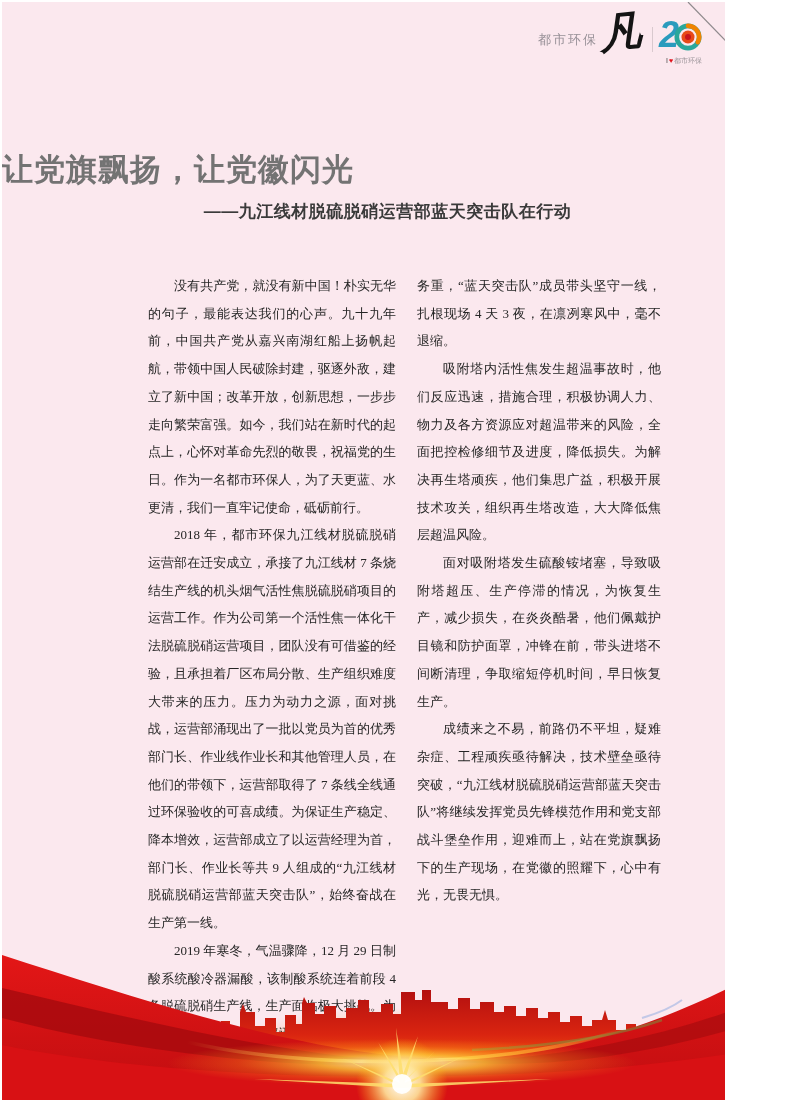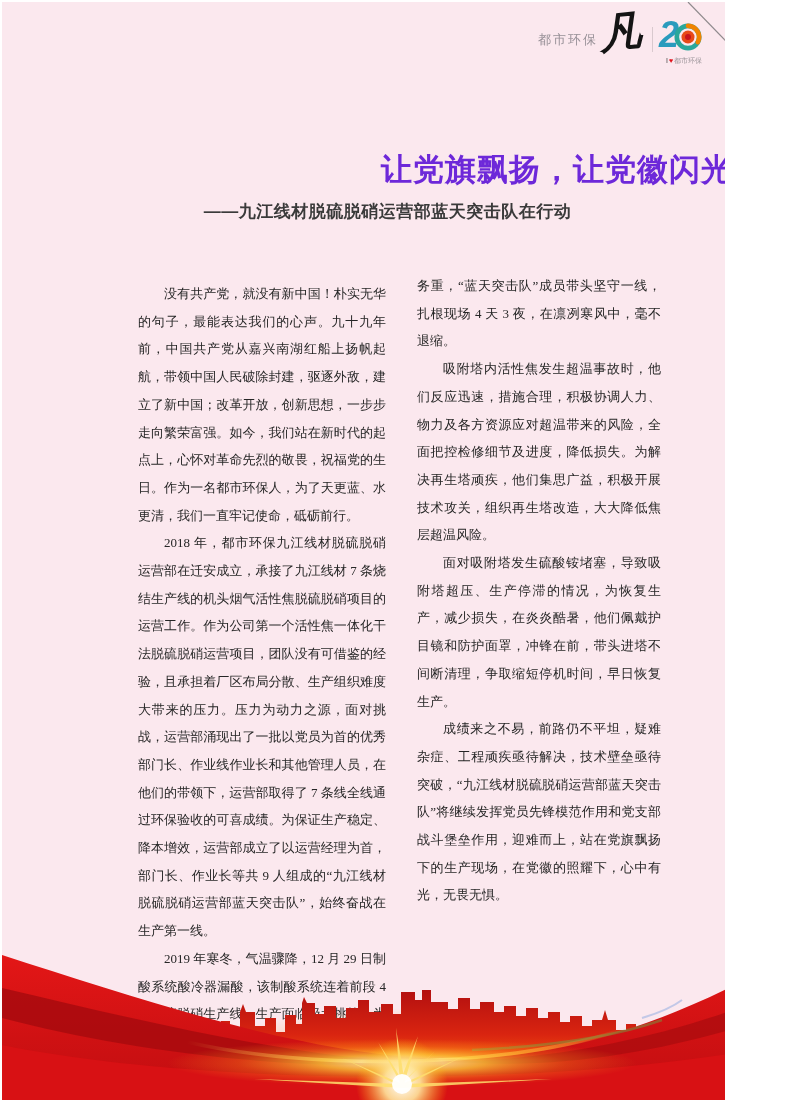--- a/index.html
+++ b/index.html
@@ -22,32 +22,32 @@
   .logo-tagline{position:absolute;left:656px;top:54px;width:52px;text-align:center;font-size:7px;color:#9a9398;white-space:nowrap;}
   .logo-tagline .ti{color:#444;}
   .logo-tagline .heart{color:#e0121b;padding:0 1px;}
   .diag{position:absolute;left:0;top:0;pointer-events:none;}
   .section-label{position:absolute;left:727px;top:8px;font-size:21px;font-weight:bold;color:#404040;letter-spacing:3px;}
   .pn-box{position:absolute;left:753px;top:71px;width:47px;height:19px;background:#5fc5b6;}
   .pn-box span{display:block;padding-left:9px;font-size:13px;line-height:19px;color:#ffffff;font-family:"DejaVu Sans Mono",monospace;}
   .pn-corner{position:absolute;left:750px;top:68px;width:5px;height:5px;background:#ffffff;}
   
   .title{
-    position:absolute;left:0;top:149px;width:100%;margin:0;text-align:right;
+    position:absolute;left:0;top:149px;width:100%;margin:0;text-align:left;
     font-family:"Liberation Serif",serif;font-size:31px;line-height:38px;font-weight:900;
-    color:#6d28d9;letter-spacing:1px;padding-left:8px;
+    color:#737373;letter-spacing:1px;
   }
   .subtitle{
     position:absolute;left:0;top:199px;width:100%;margin:0;text-align:center;
     font-size:17px;line-height:22px;font-weight:600;color:#3a3a3a;letter-spacing:0.5px;padding-left:24px;
   }
   
   .col{position:absolute;top:270px;font-family:"Liberation Serif",serif;font-size:13px;
        line-height:27.7px;color:#262626;text-align:justify;}
-  .col-left{left:136px;width:248px;margin-top:8px;}
+  .col-left{left:146px;width:248px;}
   .col-right{left:415px;width:244px;}
   .col p{margin:0;}
   .col p.indent{text-indent:2em;}
   
   .deco{position:absolute;left:0;bottom:0;width:800px;height:200px;display:block;}
 </style>
 </head>
 <body>
 
 <div class="page">

